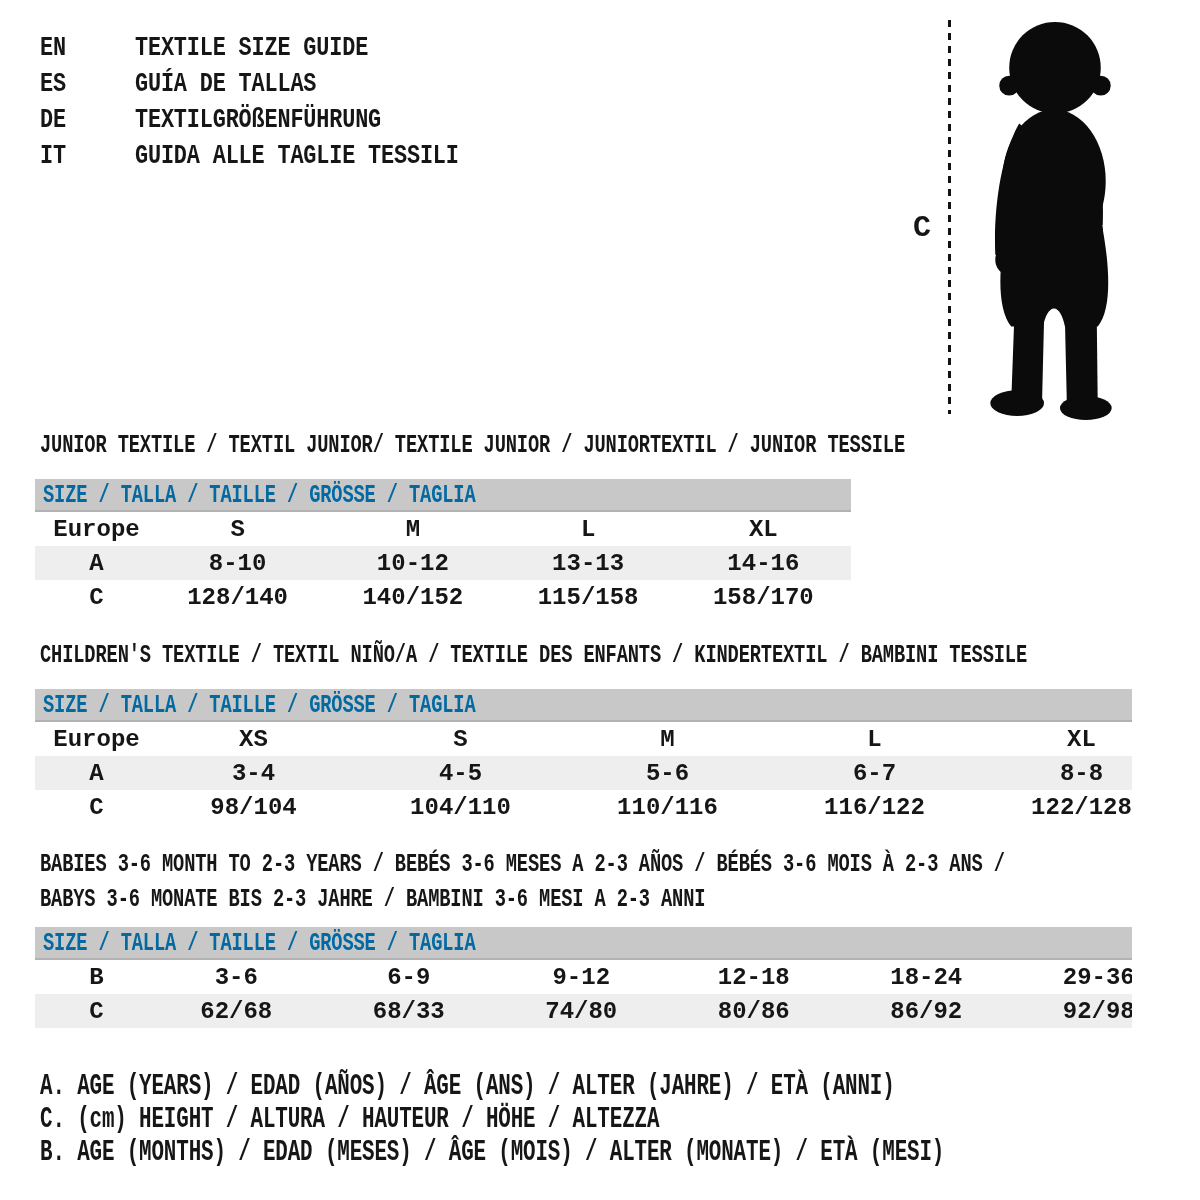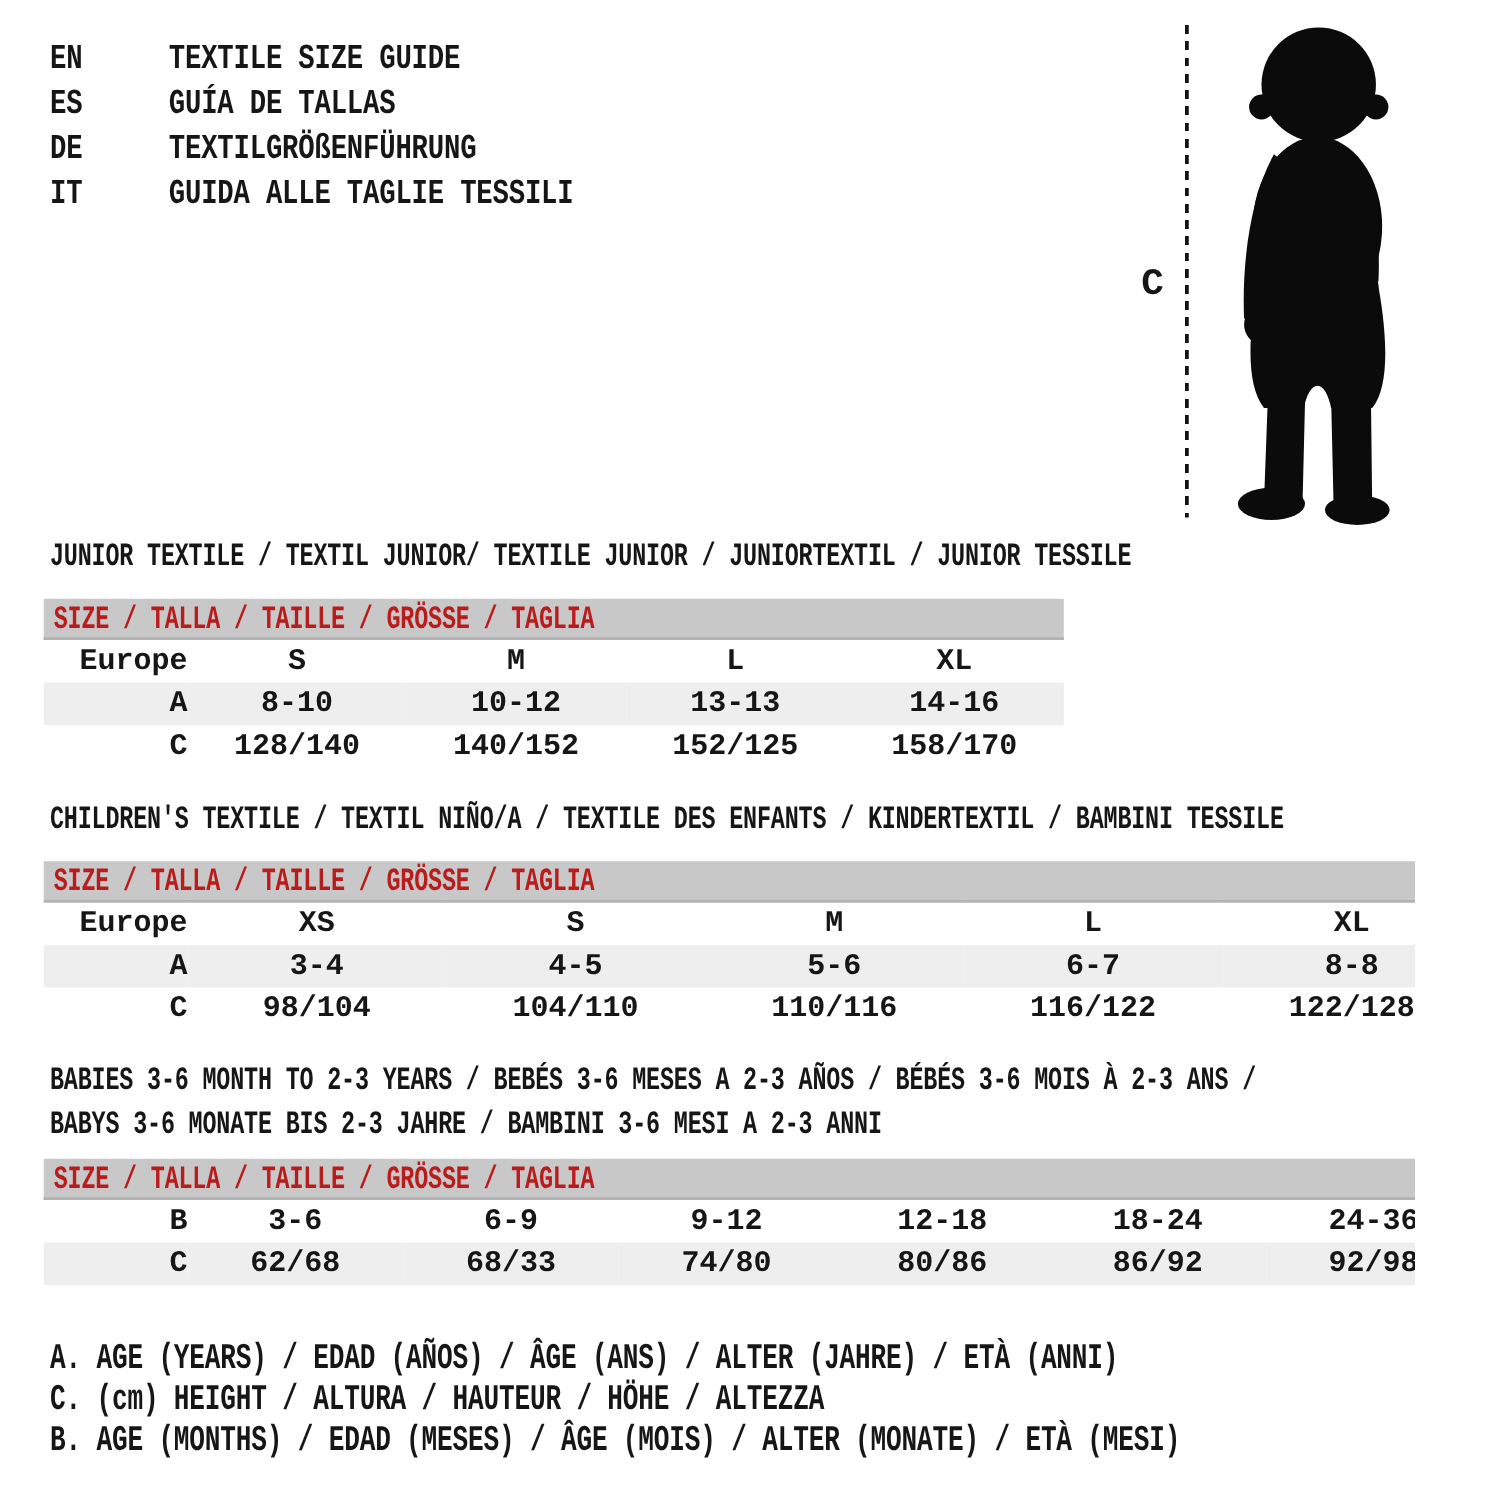--- a/index.html
+++ b/index.html
@@ -27,23 +27,23 @@
   
   .ttl{position:absolute;left:40px;font-size:26px;line-height:30px;white-space:nowrap;}
 
   
   table.tbl{position:absolute;left:35px;border-collapse:collapse;table-layout:fixed;}
   .t1{top:479px;width:816px;}
   .t2{top:689px;width:1150px;}
   .t3{top:927px;width:1150px;}
   col.c-lbl{width:115px;}
   th.size-head{background:#c8c8c8;border-bottom:2px solid #b2b2b2;height:31px;text-align:left;
-    padding:0 0 0 8px;font-size:26px;color:#b91c1c;font-weight:bold;}
+    padding:0 0 0 8px;font-size:26px;color:#0369a1;font-weight:bold;}
   td{height:34px;text-align:center;font-size:24px;padding:0;}
-  td.lbl{text-align:right;padding-left:8px;}
+  td.lbl{text-align:center;padding-left:8px;}
   tr.alt td{background:#eeeeee;}
 
   
   .legend{position:absolute;left:40px;top:1070px;}
   .legend-line{height:33px;line-height:33px;font-size:29px;white-space:nowrap;}
 </style>
 </head>
 <body>
 
 <div class="page">
@@ -117,21 +117,21 @@
         <td class="lbl">A</td>
         <td>8-10</td>
         <td>10-12</td>
         <td>13-13</td>
         <td>14-16</td>
       </tr>
       <tr>
         <td class="lbl">C</td>
         <td>128/140</td>
         <td>140/152</td>
-        <td>152/125</td>
+        <td>115/158</td>
         <td>158/170</td>
       </tr>
     </tbody>
   </table>
 
   <div class="ttl" style="top:640px;">
     <span class="cx72">CHILDREN'S TEXTILE / TEXTIL NIÑO/A / TEXTILE DES ENFANTS / KINDERTEXTIL / BAMBINI TESSILE</span>
   </div>
   <table class="tbl t2">
     <colgroup>
@@ -201,21 +201,21 @@
       </tr>
     </thead>
     <tbody>
       <tr>
         <td class="lbl">B</td>
         <td>3-6</td>
         <td>6-9</td>
         <td>9-12</td>
         <td>12-18</td>
         <td>18-24</td>
-        <td>24-36</td>
+        <td>29-36</td>
       </tr>
       <tr class="alt">
         <td class="lbl">C</td>
         <td>62/68</td>
         <td>68/33</td>
         <td>74/80</td>
         <td>80/86</td>
         <td>86/92</td>
         <td>92/98</td>
       </tr>

